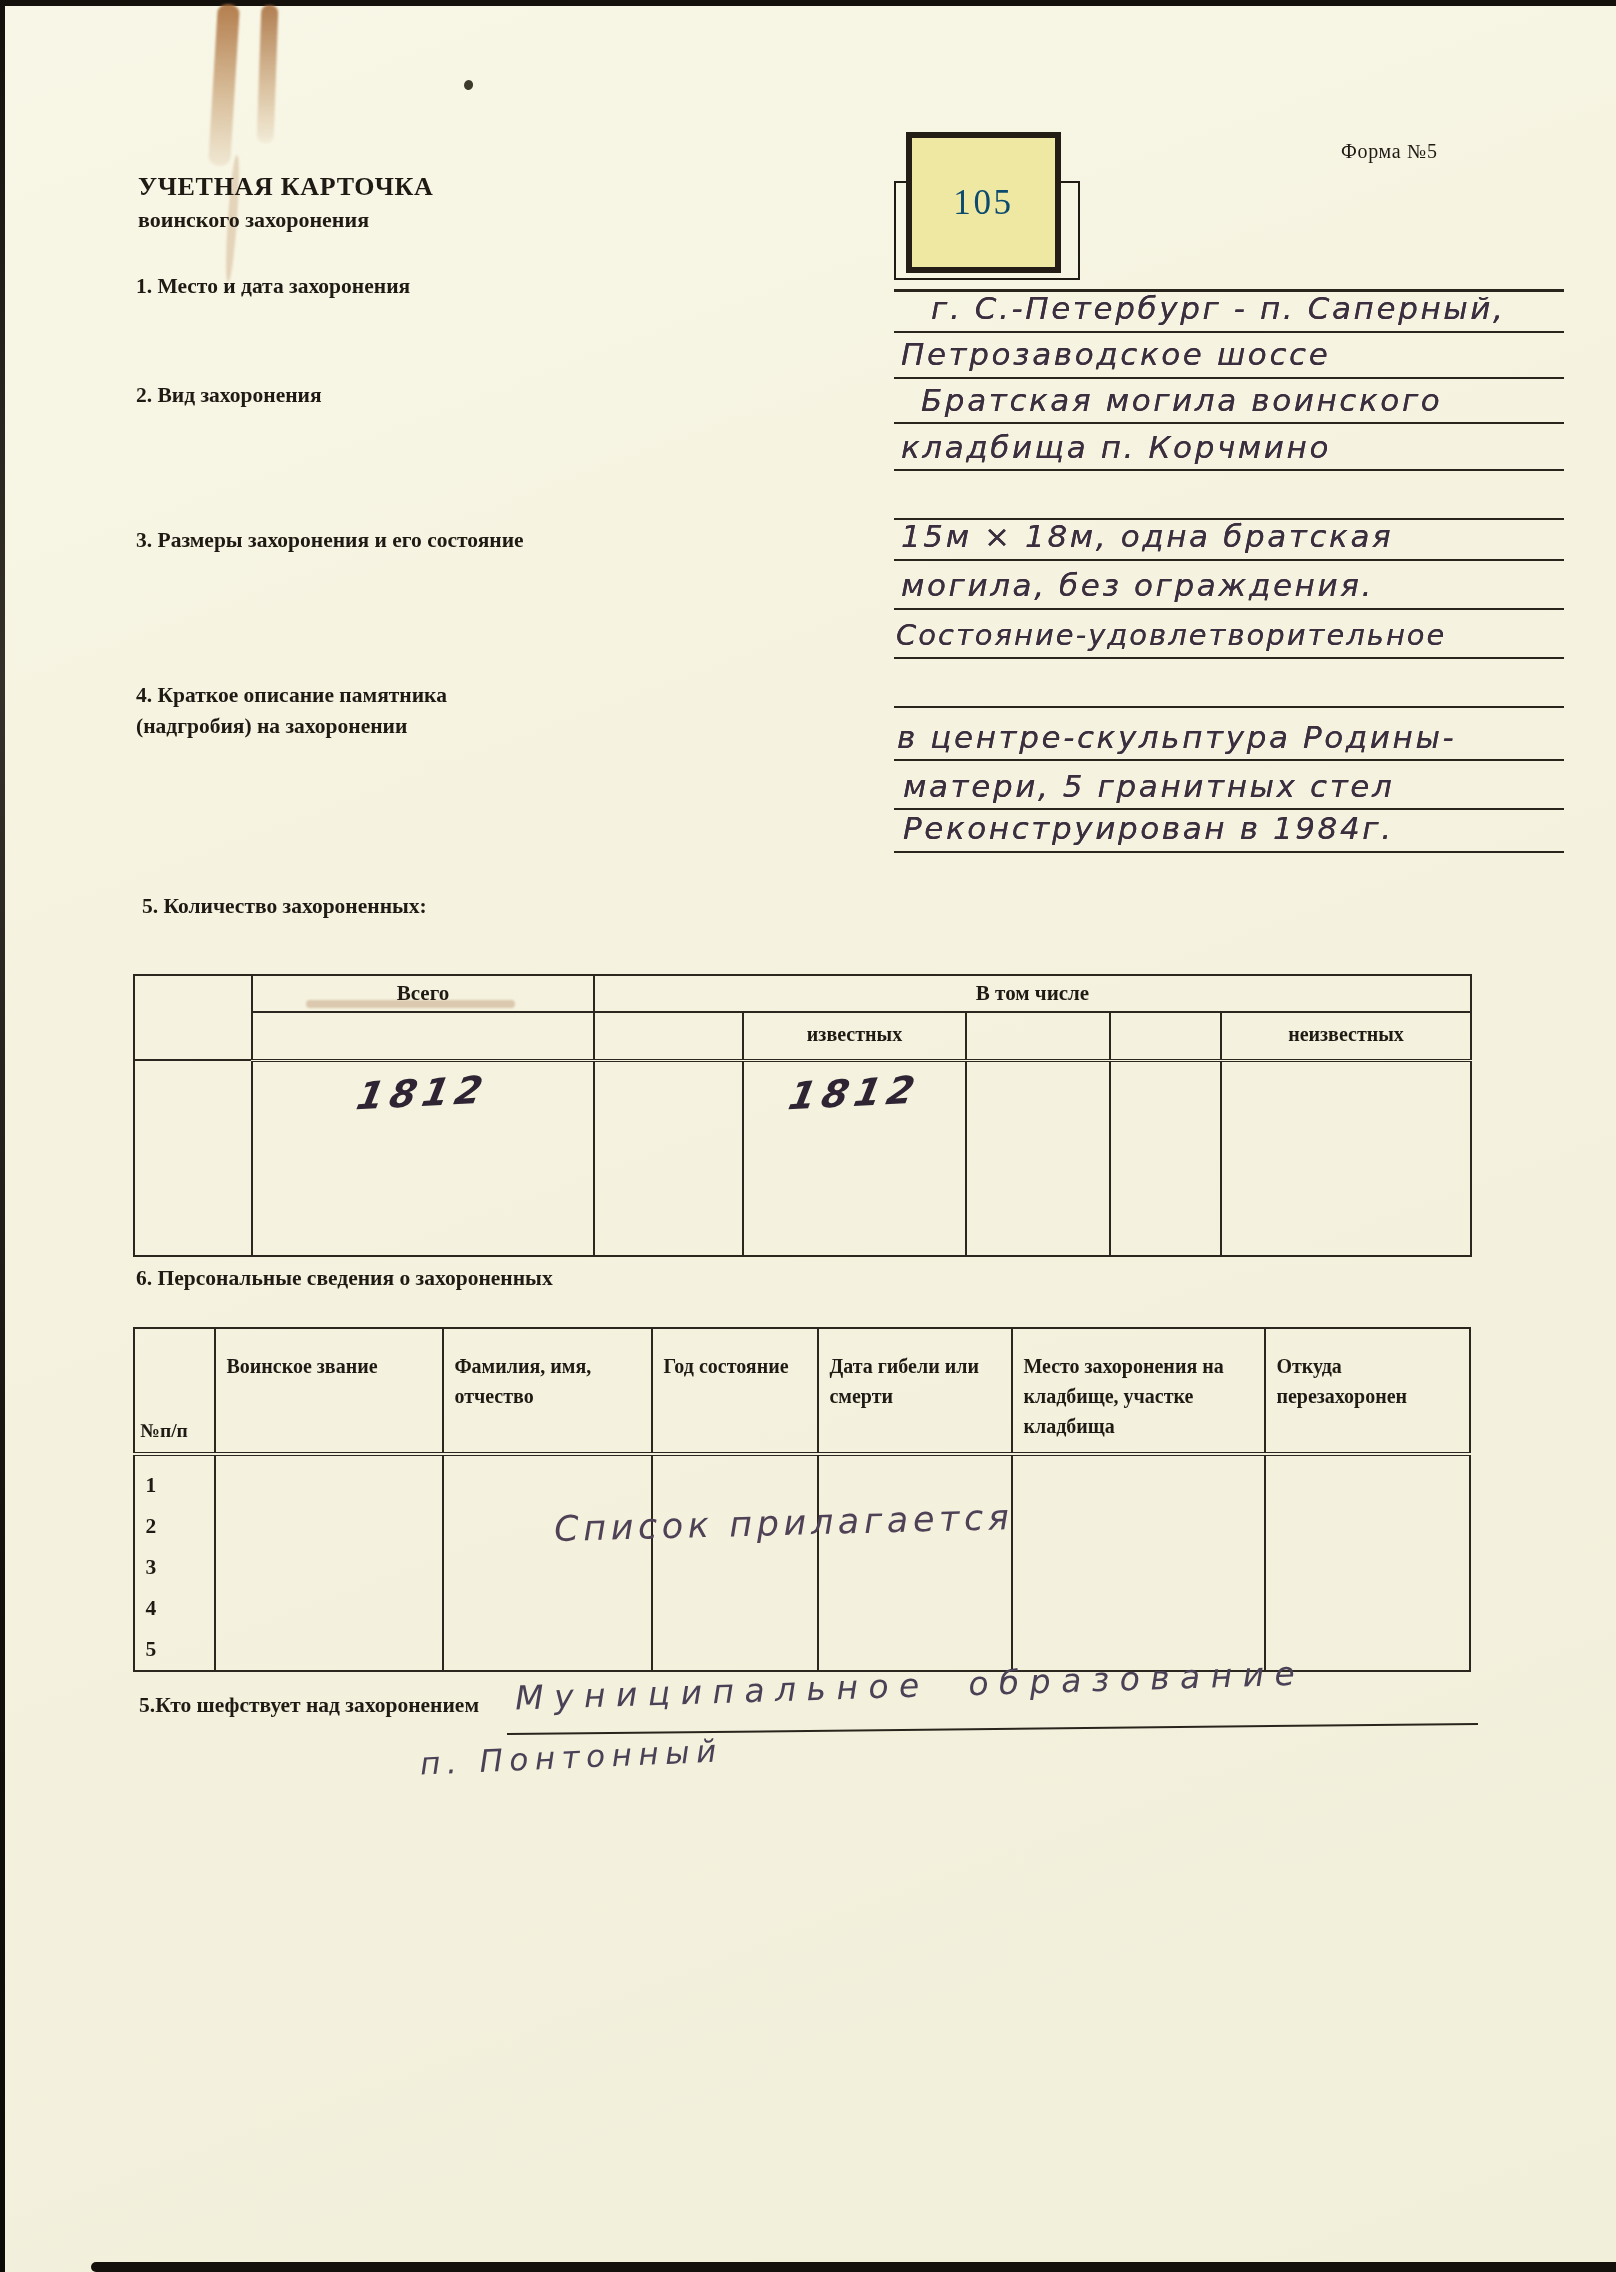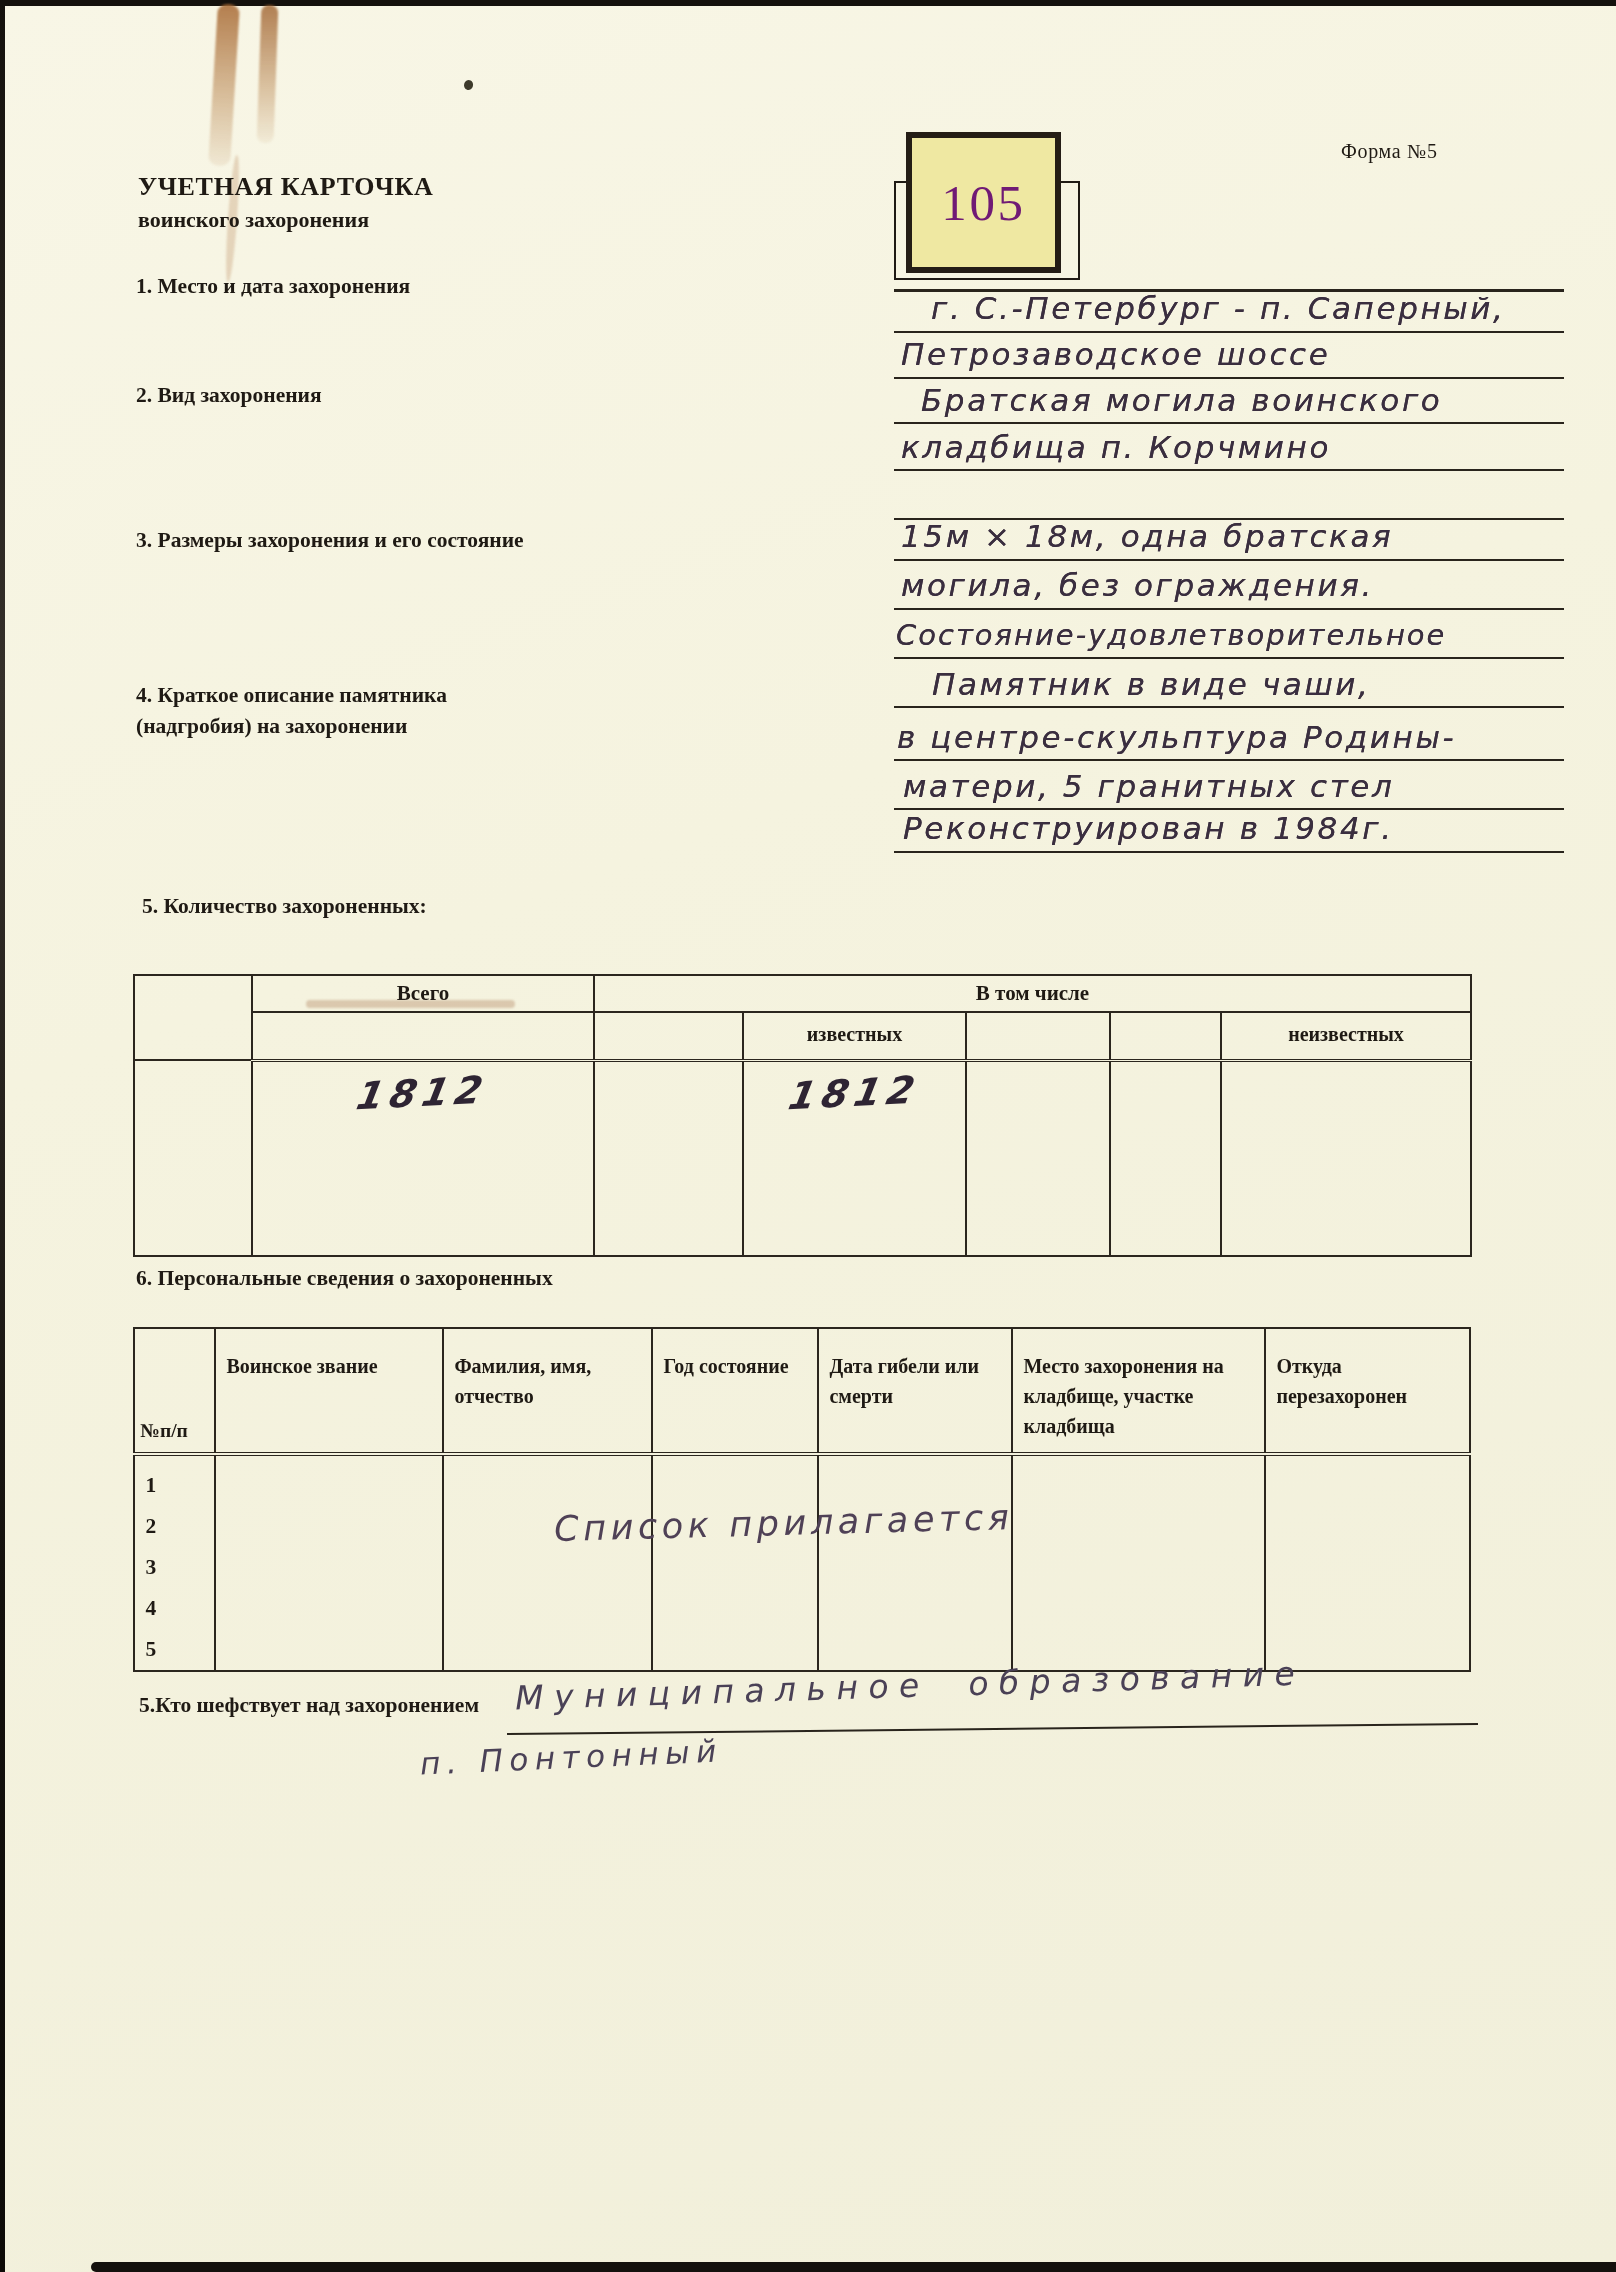--- a/index.html
+++ b/index.html
@@ -18,21 +18,21 @@
   
   .stain1{position:absolute;left:213px;top:3.9px;width:22px;height:162px;background:linear-gradient(to bottom,rgba(168,106,52,.85),rgba(176,118,60,.45) 55%,rgba(176,118,60,.10));border-radius:45%/9px;transform:rotate(3.5deg);filter:blur(1px);}
   .stain1b{position:absolute;left:228px;top:155px;width:8.5px;height:127px;background:rgba(170,110,60,.25);border-radius:50%;transform:rotate(4deg);filter:blur(1.3px);}
   .stain2{position:absolute;left:259px;top:5.2px;width:17px;height:138px;background:linear-gradient(to bottom,rgba(160,98,46,.8),rgba(176,118,60,.4) 60%,rgba(176,118,60,.08));border-radius:45%/7.8px;transform:rotate(2deg);filter:blur(1px);}
   .ink-dot{position:absolute;left:464px;top:80px;width:9px;height:10.4px;background:#3d3a2b;border-radius:50%;transform:rotate(15deg);}
   .smudge{position:absolute;left:306px;top:1000px;width:209px;height:7.8px;background:rgba(150,90,45,.28);filter:blur(1.3px);border-radius:3.9px;}
   
   .form-no{position:absolute;left:1341px;top:140px;font-size:20px;letter-spacing:0.7px;text-align:right;}
   .plate-shadow{position:absolute;left:894px;top:181px;width:182px;height:95px;border:2.6px solid #1f1a14;background:transparent;}
   .plate{position:absolute;left:906px;top:132px;width:143px;height:129px;background:#efe8a2;border:6.5px solid #241d15;display:flex;align-items:center;justify-content:center;}
-  .plate-num{font-size:51px;letter-spacing:2.6px;color:#701a75;}
+  .plate-num{font-size:35px;letter-spacing:2.6px;color:#0c4a6e;}
   .title1{position:absolute;left:138px;top:172px;font-size:26px;font-weight:700;letter-spacing:0.7px;}
   .title2{position:absolute;left:138px;top:207px;font-size:22px;font-weight:700;}
   
   .flabel{position:absolute;font-size:21.5px;font-weight:700;white-space:nowrap;}
   .f1{left:136px;top:274px;}
   .f2{left:136px;top:383px;}
   .f3{left:136px;top:528px;}
   .f4{left:136px;top:680px;line-height:31px;white-space:normal;width:456px;}
   .f5{left:142px;top:894px;}
   .f6{left:136px;top:1266px;}
@@ -129,21 +129,20 @@
   <div class="rline r11"></div>
   <div class="rline r12"></div>
 
   <div class="hw hw0">г. С.-Петербург - п. Саперный,</div>
   <div class="hw hw1">Петрозаводское шоссе</div>
   <div class="hw hw2">Братская могила воинского</div>
   <div class="hw hw3">кладбища п. Корчмино</div>
   <div class="hw hw4">15м × 18м, одна братская</div>
   <div class="hw hw5">могила, без ограждения.</div>
   <div class="hw hw6">Состояние-удовлетворительное</div>
-  <div class="hw hw7">Памятник в виде чаши,</div>
   <div class="hw hw8">в центре-скульптура Родины-</div>
   <div class="hw hw9">матери, 5 гранитных стел</div>
   <div class="hw hw10">Реконструирован в 1984г.</div>
 
   <table class="t5">
     <colgroup>
       <col style="width:118px">
         <col style="width:342px">
         <col style="width:149px">
       <col style="width:223px">

